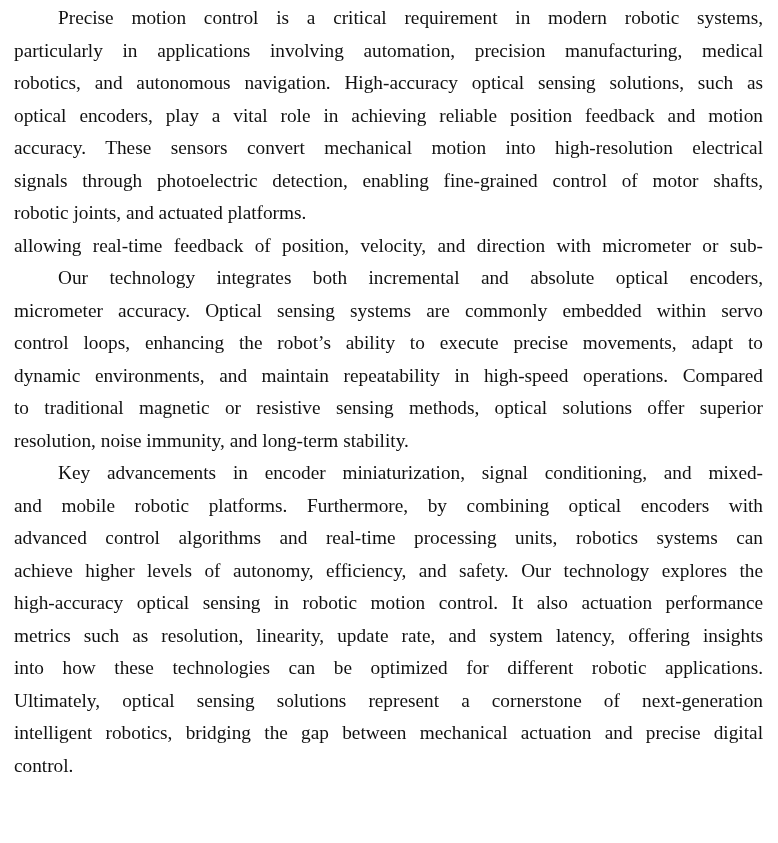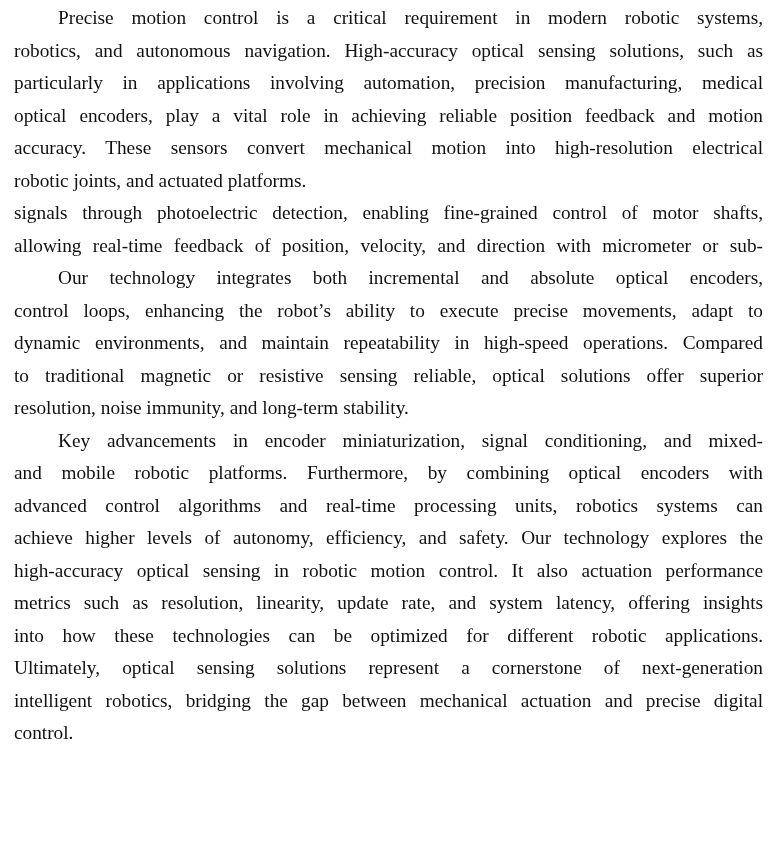--- a/index.html
+++ b/index.html
@@ -37,33 +37,34 @@
       text-align: left;
       text-align-last: left;
     }
   </style>
 </head>
 <body>
 
 <div class="doc">
   <div class="para">
     <div class="line first">Precise motion control is a critical requirement in modern robotic systems,</div>
+    <div class="line">particularly in applications involving automation, precision manufacturing, medical</div>
     <div class="line">robotics, and autonomous navigation. High-accuracy optical sensing solutions, such as</div>
-    <div class="line">particularly in applications involving automation, precision manufacturing, medical</div>
     <div class="line">optical encoders, play a vital role in achieving reliable position feedback and motion</div>
     <div class="line">accuracy. These sensors convert mechanical motion into high-resolution electrical</div>
+    <div class="line">signals through photoelectric detection, enabling fine-grained control of motor shafts,</div>
     <div class="line last">robotic joints, and actuated platforms.</div>
-    <div class="line">signals through photoelectric detection, enabling fine-grained control of motor shafts,</div>
   </div>
   <div class="para">
     <div class="line">allowing real-time feedback of position, velocity, and direction with micrometer or sub-</div>
     <div class="line first">Our technology integrates both incremental and absolute optical encoders,</div>
+    <div class="line">micrometer accuracy. Optical sensing systems are commonly embedded within servo</div>
     <div class="line">control loops, enhancing the robot’s ability to execute precise movements, adapt to</div>
     <div class="line">dynamic environments, and maintain repeatability in high-speed operations. Compared</div>
-    <div class="line">to traditional magnetic or resistive sensing reliable, optical solutions offer superior</div>
+    <div class="line">to traditional magnetic or resistive sensing methods, optical solutions offer superior</div>
     <div class="line last">resolution, noise immunity, and long-term stability.</div>
   </div>
   <div class="para">
     <div class="line first">Key advancements in encoder miniaturization, signal conditioning, and mixed-</div>
     <div class="line">and mobile robotic platforms. Furthermore, by combining optical encoders with</div>
     <div class="line">advanced control algorithms and real-time processing units, robotics systems can</div>
     <div class="line">achieve higher levels of autonomy, efficiency, and safety. Our technology explores the</div>
     <div class="line">high-accuracy optical sensing in robotic motion control. It also actuation performance</div>
     <div class="line">metrics such as resolution, linearity, update rate, and system latency, offering insights</div>
     <div class="line">into how these technologies can be optimized for different robotic applications.</div>

